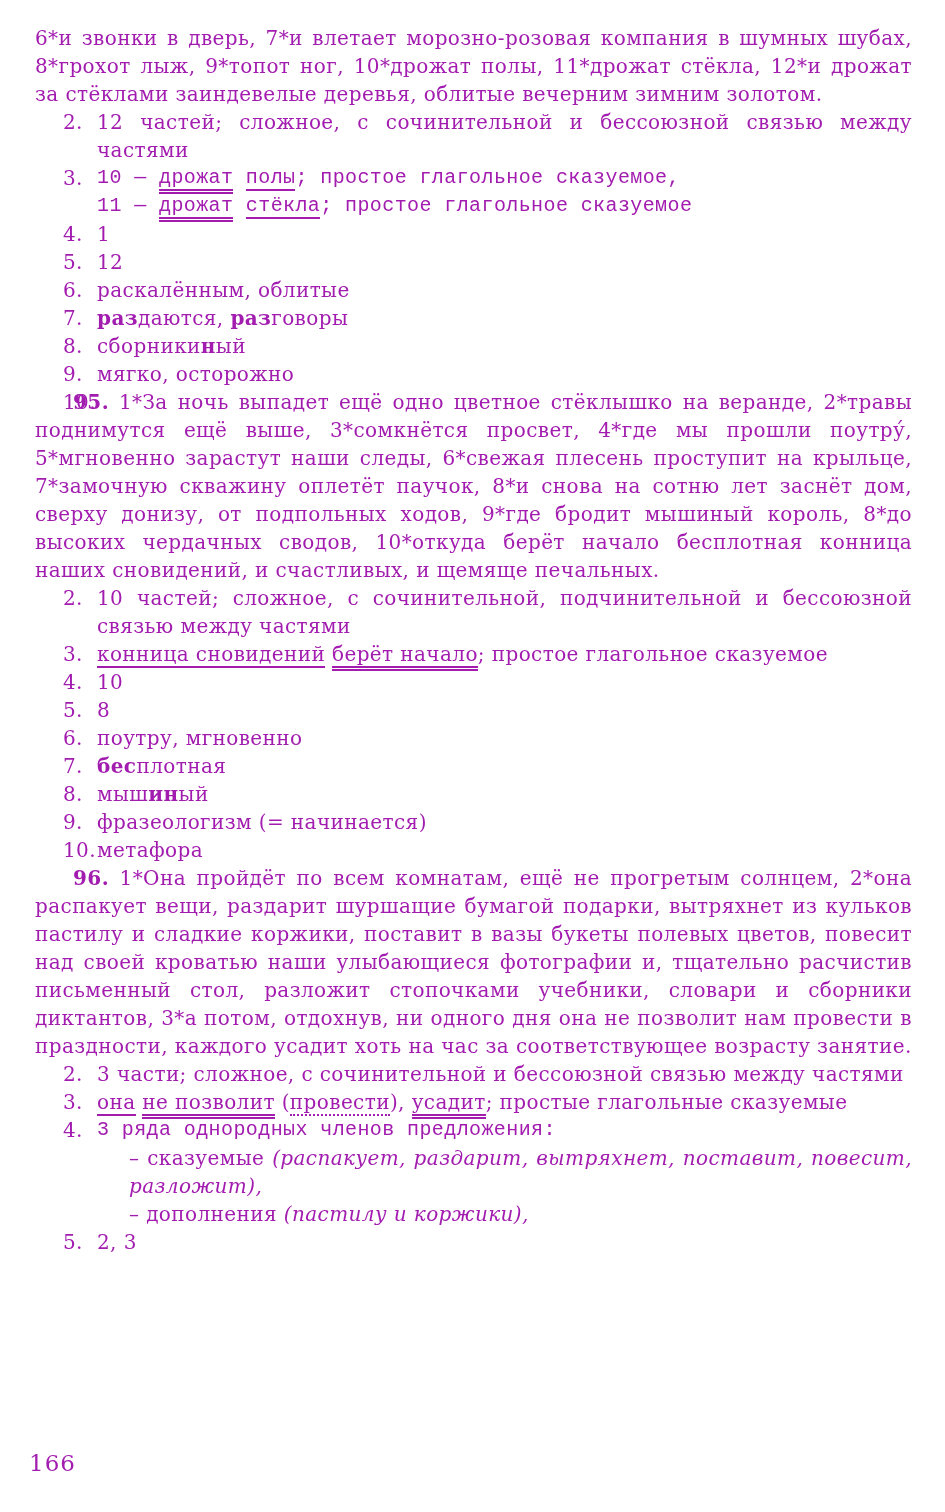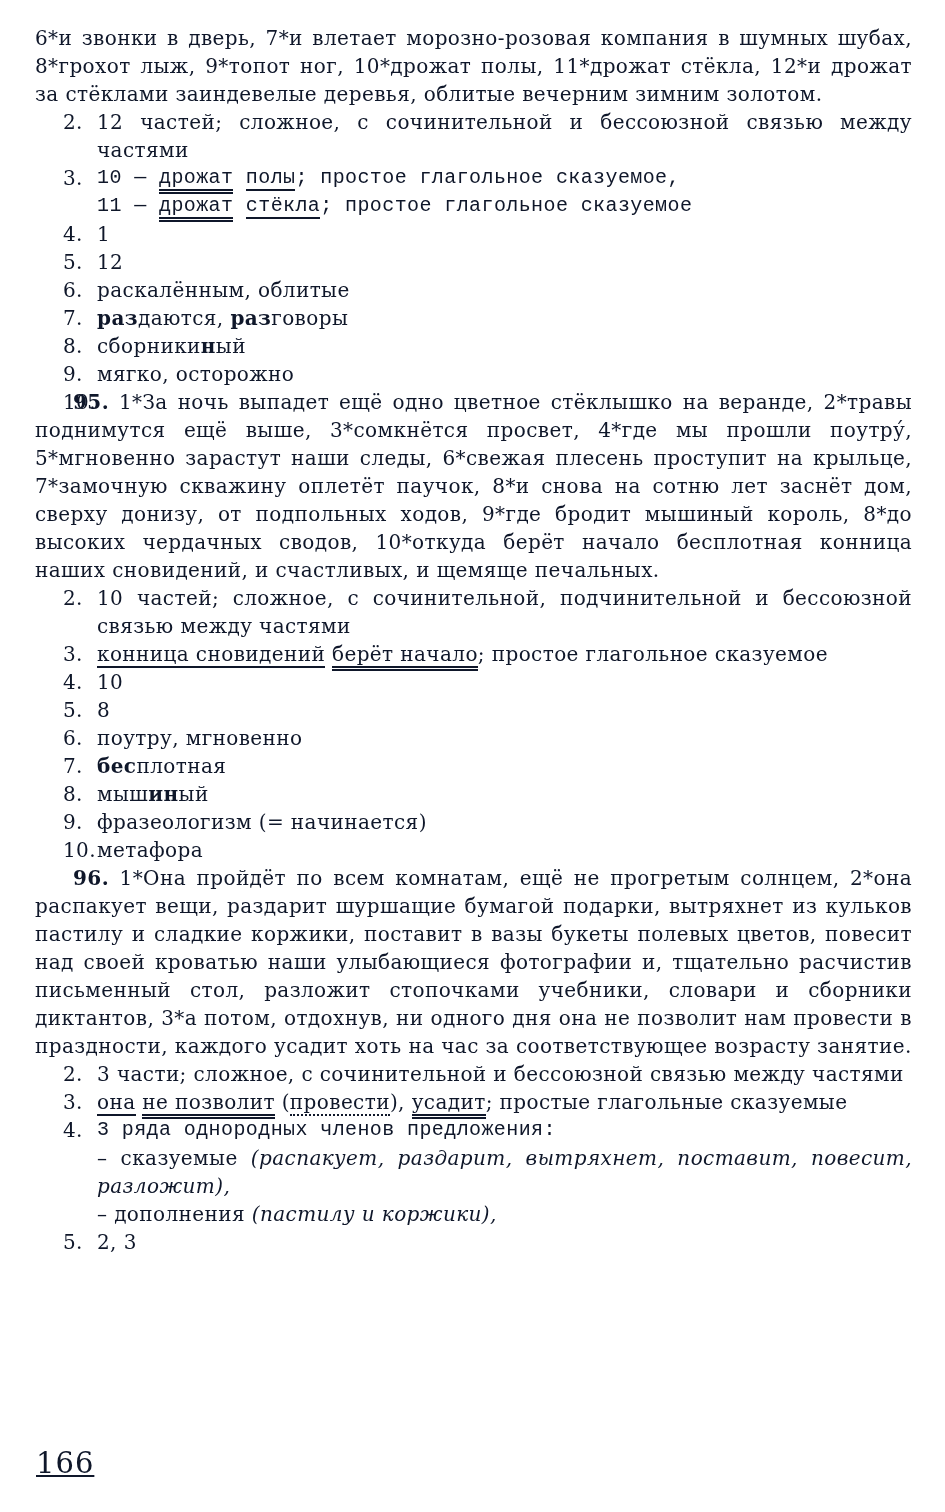--- a/index.html
+++ b/index.html
@@ -1,44 +1,44 @@
 <!DOCTYPE html>
 <html><head>
 <meta charset="utf-8">
 <style>
   html,body { margin:0; padding:0; background:#ffffff; }
   .page {
     position:relative;
     width:945px; height:1512px;
     box-sizing:border-box;
     background:#ffffff;
-    color:#0f172a;
+    color:#a21caf;
     font-family:"DejaVu Serif","Liberation Serif",serif;
     font-size:20px;
     line-height:28px;
     letter-spacing:0.4px;
     padding:24px 33px 0 35px;
     overflow:hidden;
   }
   p.para { margin:0; text-align:justify; }
   .sec { margin-top:14px; text-indent:38px; }
   .secnum { font-weight:bold; }
   .list { margin:0; }
   .li { position:relative; margin-left:62px; text-align:justify; }
   .li .num { position:absolute; left:-34px; top:0; white-space:nowrap; }
   .line { text-align:justify;font-family:Liberation Mono, monospace; }
-  .sub { text-align:justify; }
+  .sub { text-align:justify;margin-left:32px; }
   .u1 { border-bottom:2px solid currentColor; }
   .u2 { border-bottom:5px double currentColor; padding-bottom:0; }
   .udot { border-bottom:2px dotted currentColor; }
   .b { font-weight:bold; }
   .it { font-style:italic; }
   .pageno {
-    position:absolute; left:36px; top:1448px;
-    font-size:29px; line-height:30px; letter-spacing:1px;text-decoration:underline;
+    position:absolute; left:29px; top:1448px;
+    font-size:23px; line-height:30px; letter-spacing:1px;
   }
 </style>
 </head>
 <body>
 
 <div class="page">
 
   <p class="para">6*и звонки в дверь, 7*и влетает морозно-розовая компания в шумных шубах, 8*грохот лыж, 9*топот ног, 10*дрожат полы, 11*дрожат стёкла, 12*и дрожат за стёклами заиндевелые деревья, облитые вечерним зимним золотом.</p>
 
   <div class="list">

